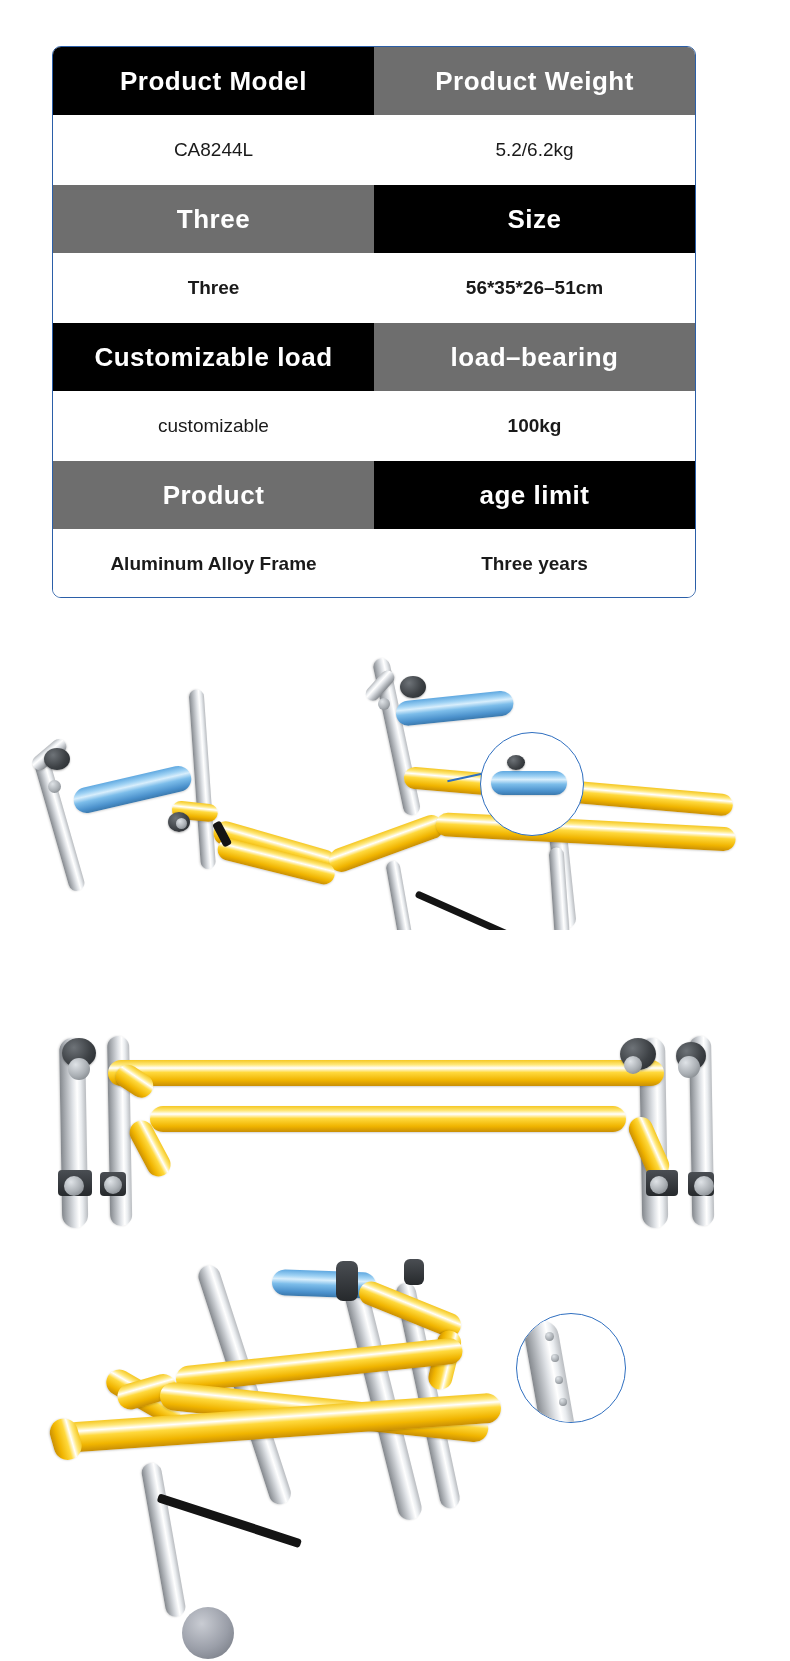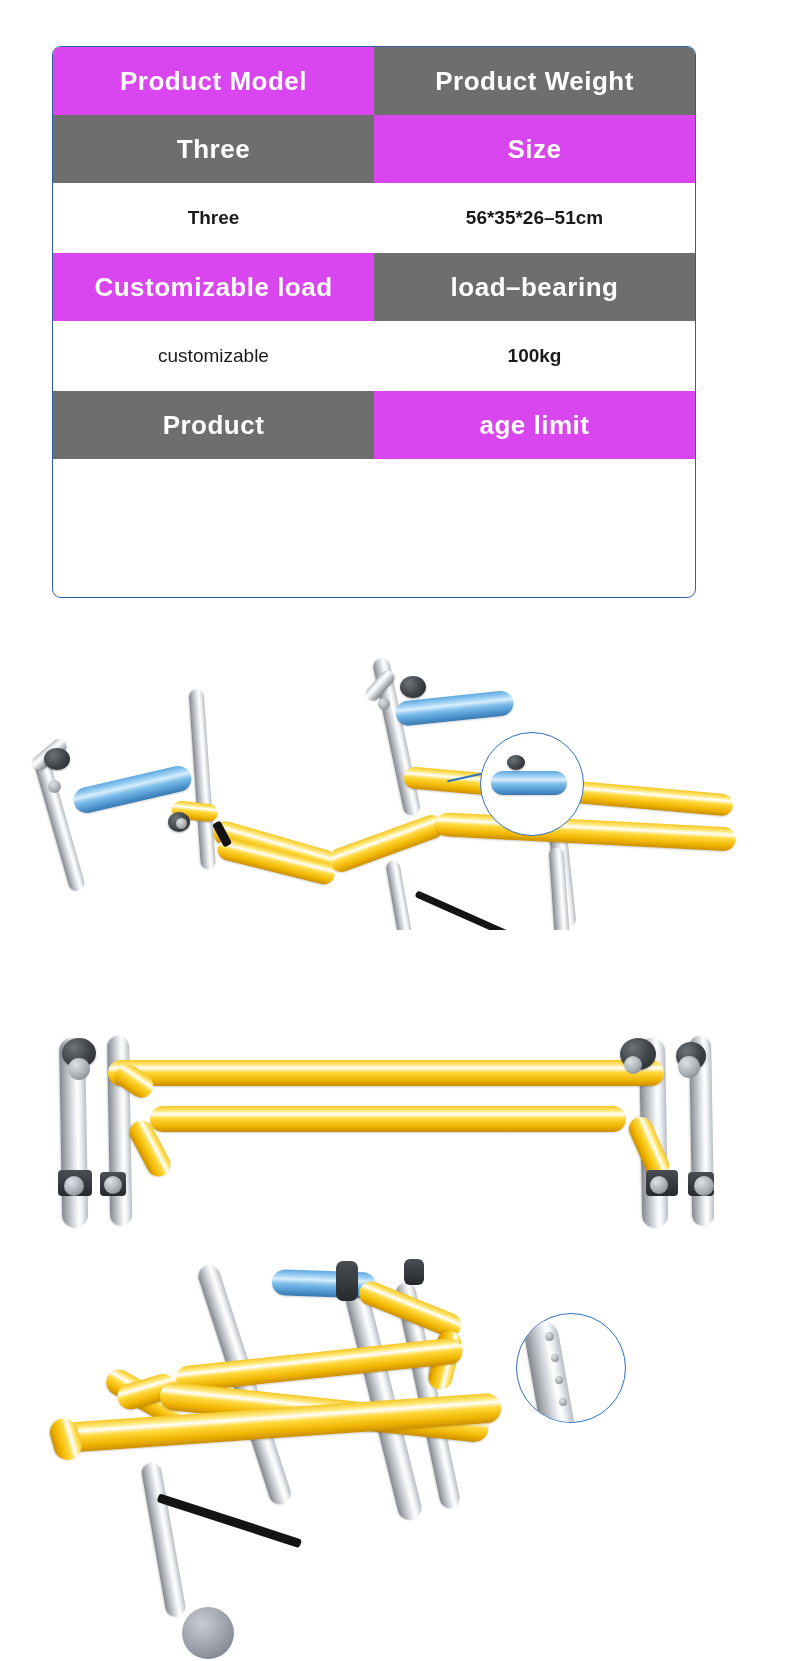--- a/index.html
+++ b/index.html
@@ -27,21 +27,21 @@
   .hdr {
     height: 68px;
     text-align: center;
     vertical-align: middle;
     color: #ffffff;
     font-weight: bold;
     font-size: 26px;
     letter-spacing: 0.5px;
     white-space: nowrap;
   }
-  .hdr.blue { background: #d946ef; }
+  .hdr.blue { background: #000000; }
   .hdr.gray { background: #6e6e6e; }
   .val {
     height: 70px;
     text-align: center;
     vertical-align: middle;
     background: #ffffff;
     color: #1a1a1a;
     font-size: 19px;
     font-weight: bold;
     white-space: nowrap;
@@ -125,20 +125,24 @@
 
   <div class="spec-wrap">
     <table class="spec-table">
       <tbody>
 
         <tr>
           <td class="hdr blue col-l">Product Model</td>
           <td class="hdr gray col-r">Product Weight</td>
         </tr>
 
+        <tr>
+          <td class="val plain col-l">CA8244L</td>
+          <td class="val plain col-r">5.2/6.2kg</td>
+        </tr>
 
         <tr>
           <td class="hdr gray col-l">Three</td>
           <td class="hdr blue col-r">Size</td>
         </tr>
 
         <tr>
           <td class="val col-l">Three</td>
           <td class="val col-r">56*35*26–51cm</td>
         </tr>
@@ -151,20 +155,24 @@
         <tr>
           <td class="val plain col-l">customizable</td>
           <td class="val col-r">100kg</td>
         </tr>
 
         <tr>
           <td class="hdr gray col-l">Product</td>
           <td class="hdr blue col-r">age limit</td>
         </tr>
 
+        <tr>
+          <td class="val col-l">Aluminum Alloy Frame</td>
+          <td class="val col-r">Three years</td>
+        </tr>
       </tbody>
     </table>
   </div>
 
   <div class="photo-block" id="photo-armrest">
     <div class="photo-canvas">
 
       <div class="tube tube-silver" style="left:380px; top:10px; width:160px; height:17px; transform:rotate(78deg);"></div>
       <div class="tube tube-silver" style="left:548px; top:90px; width:190px; height:18px; transform:rotate(84deg);"></div>
       <div class="tube tube-silver" style="left:40px; top:108px; width:140px; height:16px; transform:rotate(74deg);"></div>

